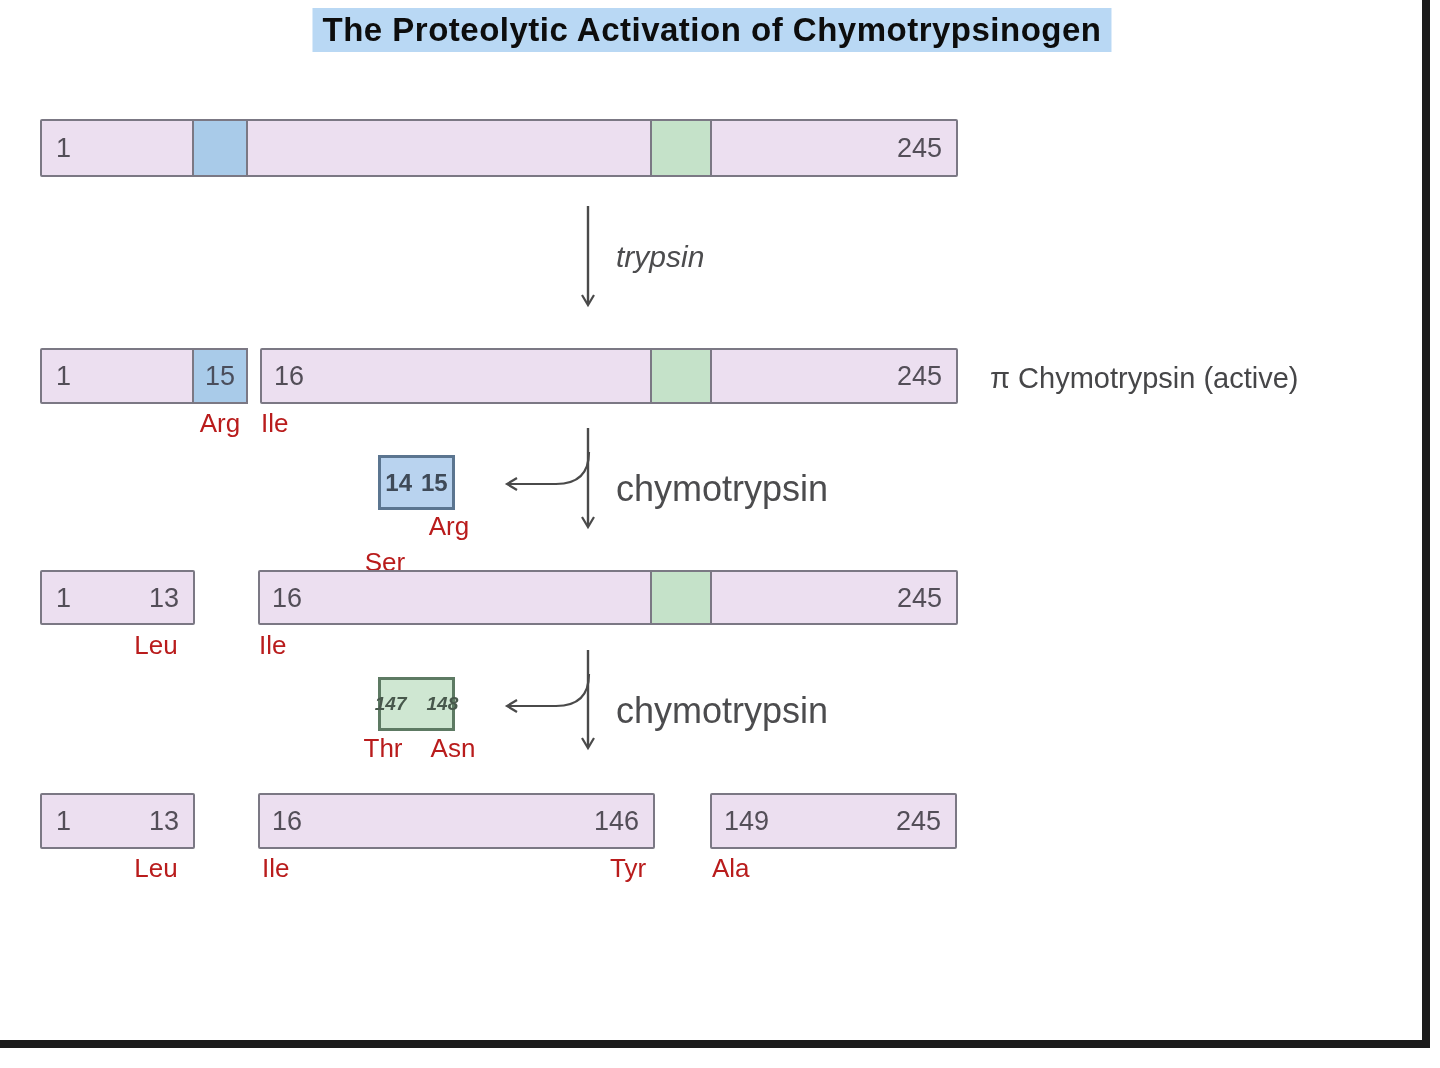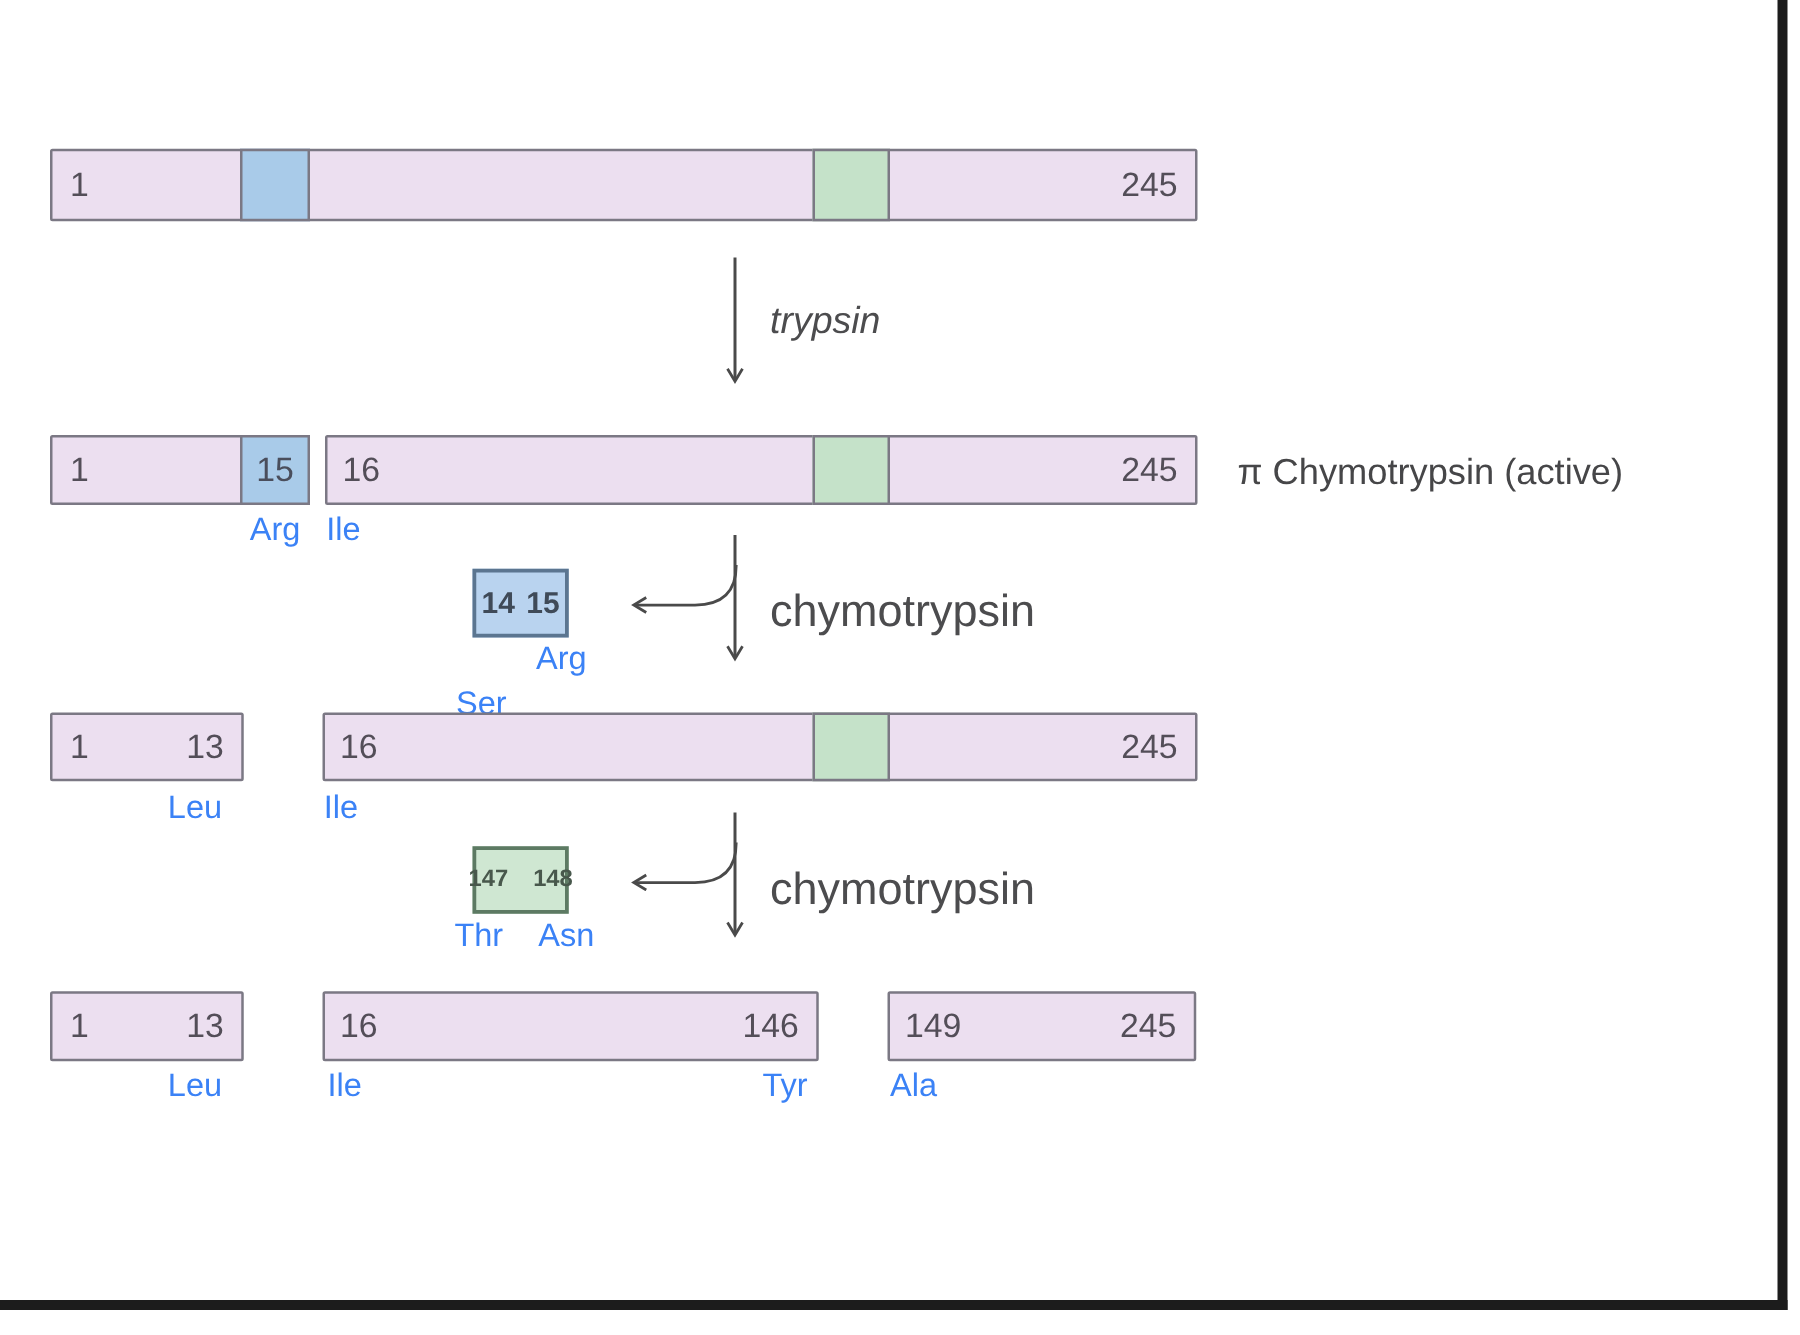--- a/index.html
+++ b/index.html
@@ -42,46 +42,48 @@
   .num-right{right:14px;}
   .seg .num-in{font-size:27px;color:#4a4e5c;}
 
   .stage-label{
     position:absolute;font-size:29px;color:#464648;white-space:nowrap;
   }
   .enzyme-label{
     position:absolute;font-size:36px;color:#4c4c4e;white-space:nowrap;
   }
   .res-label{
-    position:absolute;font-size:26px;color:#3b82f6;text-align:center;white-space:nowrap;
+    position:absolute;font-size:26px;color:#b91c1c;text-align:center;white-space:nowrap;
   }
 
   .cutbox{
     position:absolute;box-sizing:border-box;
     display:flex;align-items:center;justify-content:center;gap:9px;
   }
   .cutbox-blue{
     background:var(--bluebox_fill,#b9d3ef);
     border:3px solid var(--bluebox_border,#5b7590);
   }
   .cutbox-green{
     background:var(--greenbox_fill,#cfe7d2);
     border:3px solid var(--greenbox_border,#5d7a63);
     gap:20px;
+    font-style:italic;
   }
   .cutbox-blue span{font-size:24px;font-weight:bold;color:#3f4a58;}
   .cutbox-green span{font-size:19px;font-weight:bold;color:#48584c;}
 
   .arrows{position:absolute;left:0;top:0;width:1440px;height:1068px;pointer-events:none;}
 </style>
 </head>
 <body>
 
 <div class="canvas">
 
+  <div class="title">The Proteolytic Activation of Chymotrypsinogen</div>
 
   <svg class="arrows" width="1440" height="1068" viewBox="0 0 1440 1068">
     <defs>
       <marker id="ah" markerWidth="16" markerHeight="16" refX="11" refY="7" orient="auto" markerUnits="userSpaceOnUse">
         <path d="M2,1 L12,7 L2,13" fill="none" stroke="#4a4a4a" stroke-width="2.2"></path>
       </marker>
     </defs>
     <path d="M588,206 L588,304" fill="none" stroke="#4a4a4a" stroke-width="2.4" marker-end="url(#ah)"></path>
     <path d="M588,428 L588,526" fill="none" stroke="#4a4a4a" stroke-width="2.4" marker-end="url(#ah)"></path>
     <path d="M589,452 C589,477 574,484 556,484 L508,484" fill="none" stroke="#4a4a4a" stroke-width="2.2" marker-end="url(#ah)"></path>

